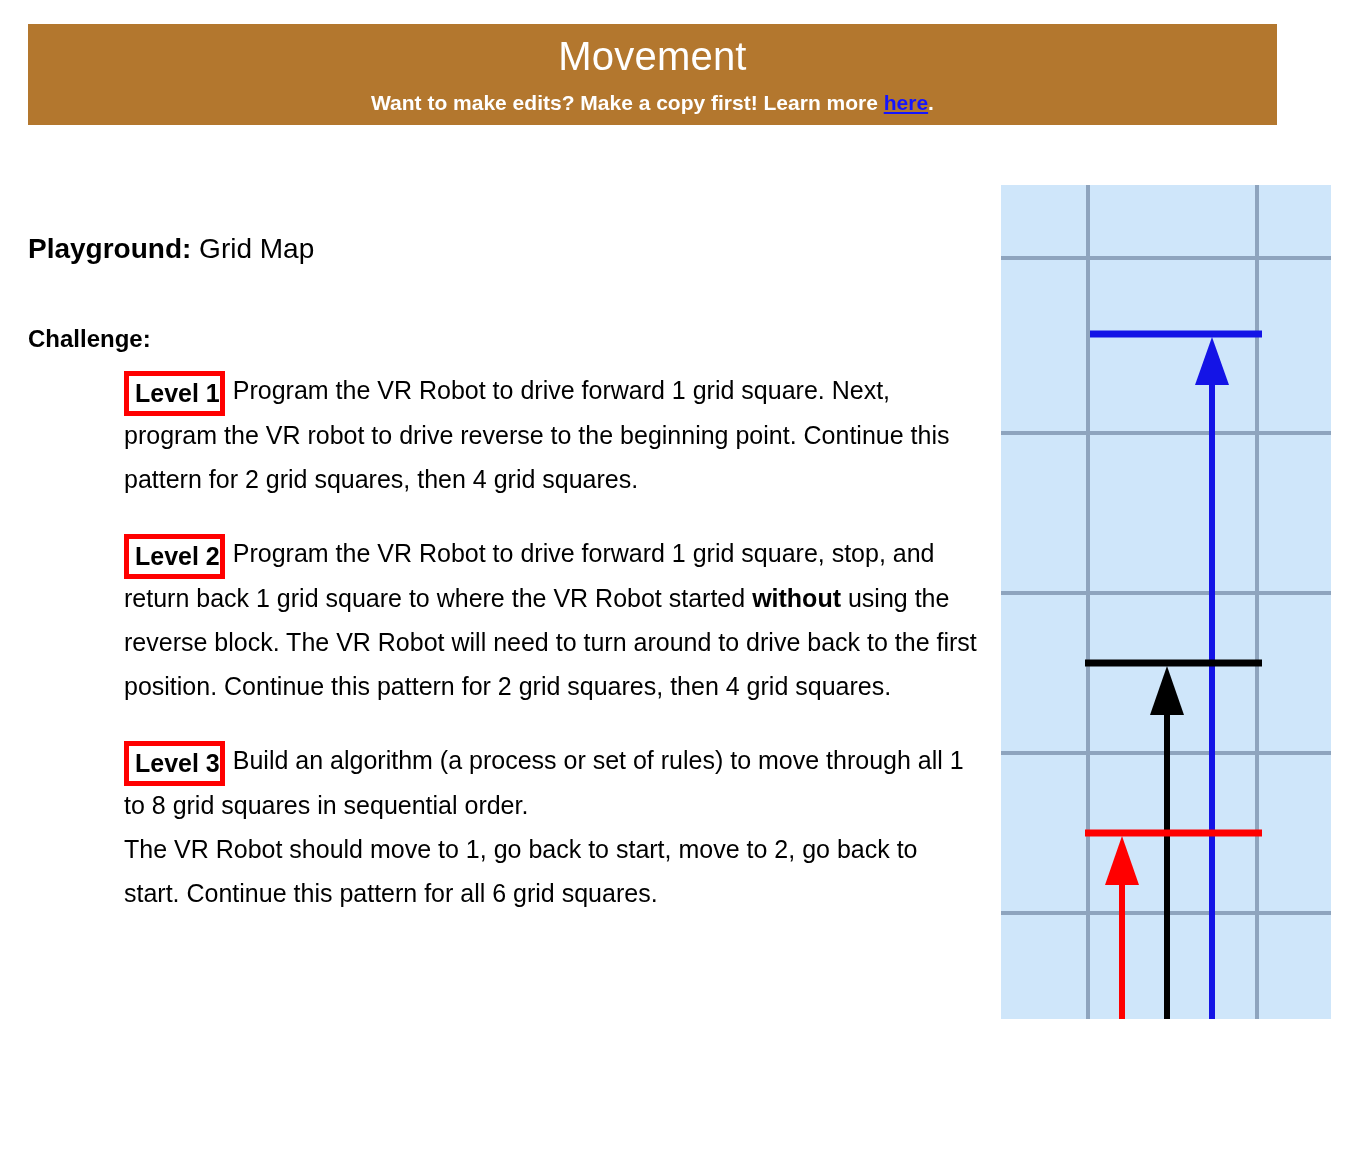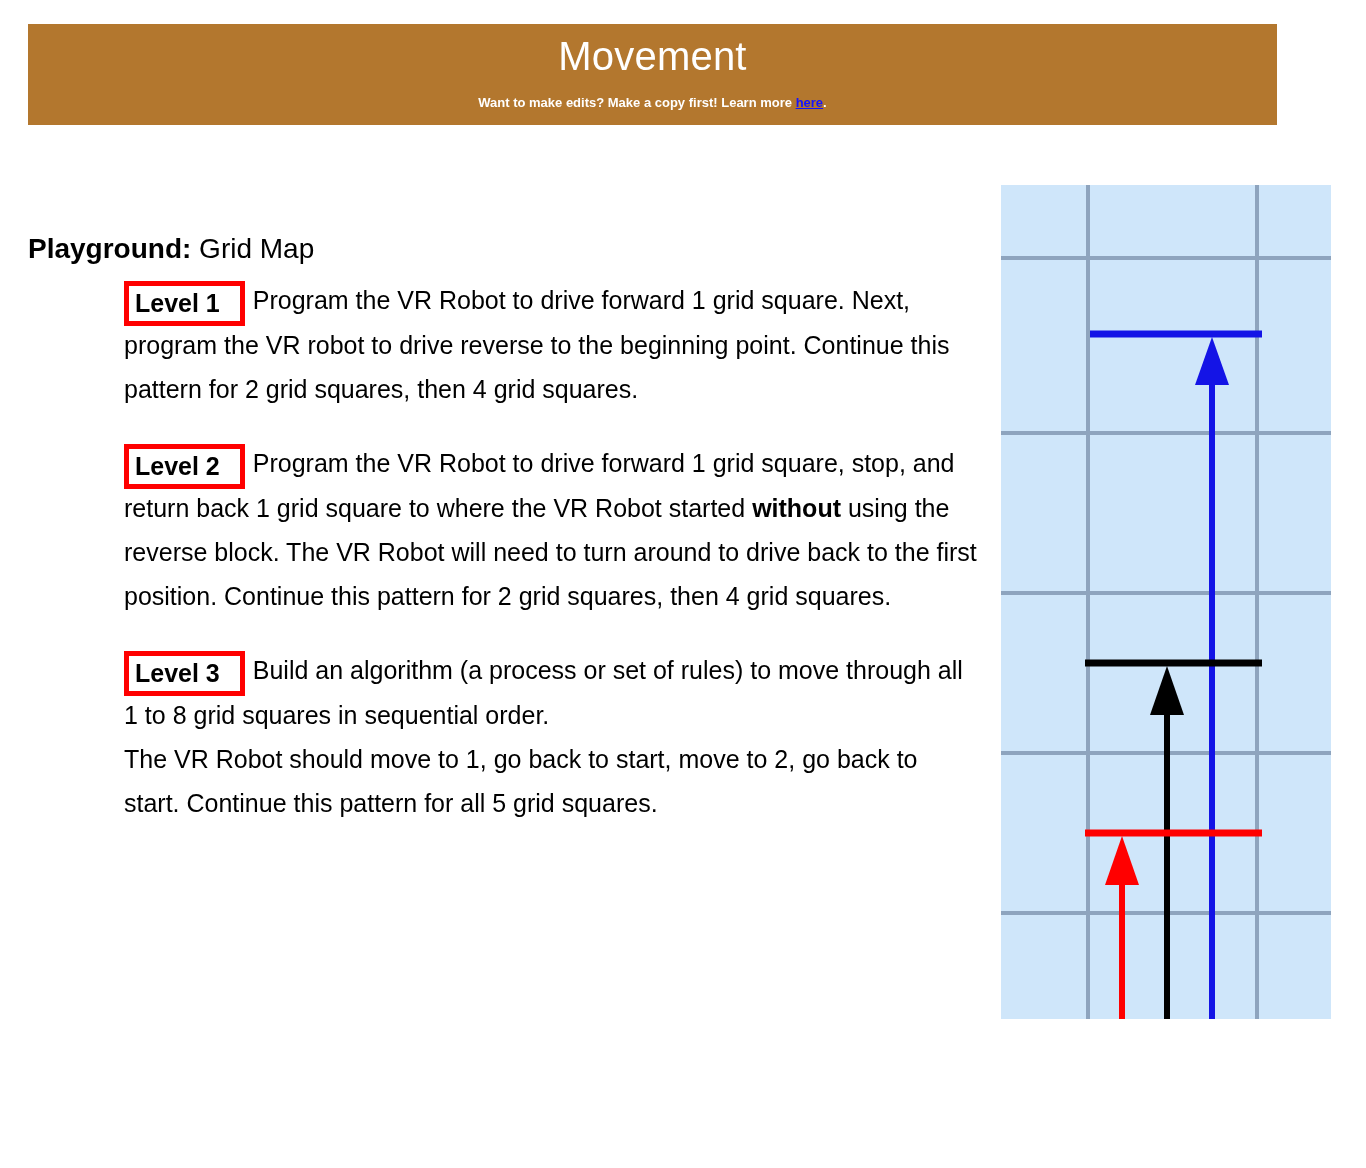--- a/index.html
+++ b/index.html
@@ -30,21 +30,21 @@
   .banner-title {
     color: #ffffff;
     font-size: 40px;
     line-height: 46px;
     font-weight: 400;
     margin: 9px 0 0 0;
     letter-spacing: 0.2px;
   }
   .banner-sub {
     color: #ffffff;
-    font-size: 13px;
+    font-size: 21px;
     font-weight: bold;
     line-height: 22px;
     margin: 13px 0 0 0;
   }
   .banner-link {
     color: #1414ff;
     text-decoration: underline;
     font-weight: bold;
     cursor: pointer;
   }
@@ -89,21 +89,21 @@
   }
   .level-block:last-child { margin-bottom: 4px; }
   .level-badge {
     display: inline-block;
     border: 5px solid #ff0000;
     background: #ffffff;
     color: #000000;
     font-weight: bold;
     font-size: 25px;
     line-height: 30px;
-    padding: 2px 20px 3px 6px;
+    padding: 2px 0 3px 6px;
     margin-right: 8px;
     vertical-align: baseline;
     position: relative;
     top: 3px;
   }
   .level-text { }
   .bold-inline { font-weight: bold; text-align: center; }
 
   .level-3 { margin-bottom: 0; }
   .level-3 .level-text { }
@@ -126,33 +126,34 @@
 <div class="banner">
   <div class="banner-title">Movement</div>
   <div class="banner-sub"><span>Want to make edits? Make a copy first! Learn more </span><a class="banner-link" href="#">here</a><span>.</span></div>
 </div>
 
 <div class="content">
 
 
   <p class="meta-line"><span class="meta-label">Playground:</span><span> Grid Map</span></p>
 
+  <p class="challenge-label">Challenge:</p>
 
   <div class="levels">
 
     <div class="level-block">
       <span class="level-badge">Level 1</span><span class="level-text">Program the VR Robot to drive forward 1 grid square. Next, program the VR robot to drive reverse to the beginning point. Continue this pattern for 2 grid squares, then 4 grid squares.</span>
     </div>
 
     <div class="level-block">
       <span class="level-badge">Level 2</span><span class="level-text">Program the VR Robot to drive forward 1 grid square, stop, and return back 1 grid square to where the VR Robot started </span><span class="bold-inline">without</span><span class="level-text"> using the reverse block. The VR Robot will need to turn around to drive back to the first position. Continue this pattern for 2 grid squares, then 4 grid squares.</span>
     </div>
 
     <div class="level-block level-3">
-      <span class="level-badge">Level 3</span><span class="level-text">Build an algorithm (a process or set of rules) to move through all 1 to 8 grid squares in sequential order.</span><br><span class="level-text">The VR Robot should move to 1, go back to start, move to 2, go back to start. Continue this pattern for all 5 grid squares.</span>
+      <span class="level-badge">Level 3</span><span class="level-text">Build an algorithm (a process or set of rules) to move through all 1 to 8 grid squares in sequential order.</span><br><span class="level-text">The VR Robot should move to 1, go back to start, move to 2, go back to start. Continue this pattern for all 6 grid squares.</span>
     </div>
 
   </div>
 </div>
 
 <div class="gridmap">
   <svg width="330" height="834" viewBox="0 0 330 834" xmlns="http://www.w3.org/2000/svg">
     <rect x="0" y="0" width="330" height="834" fill="#cfe6fa"></rect>
 
     <g stroke="#8ea4be" stroke-width="4">

